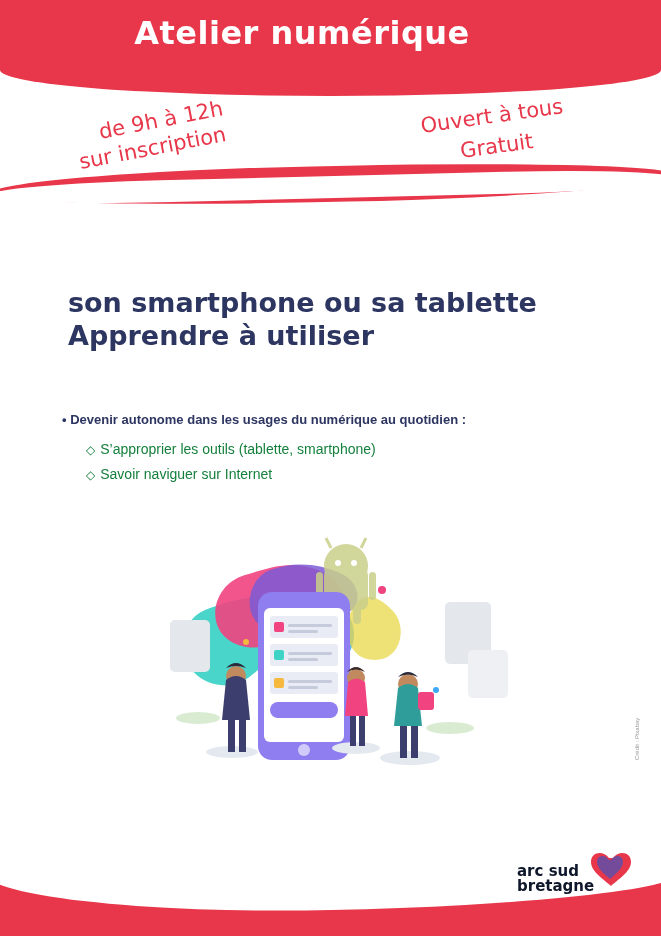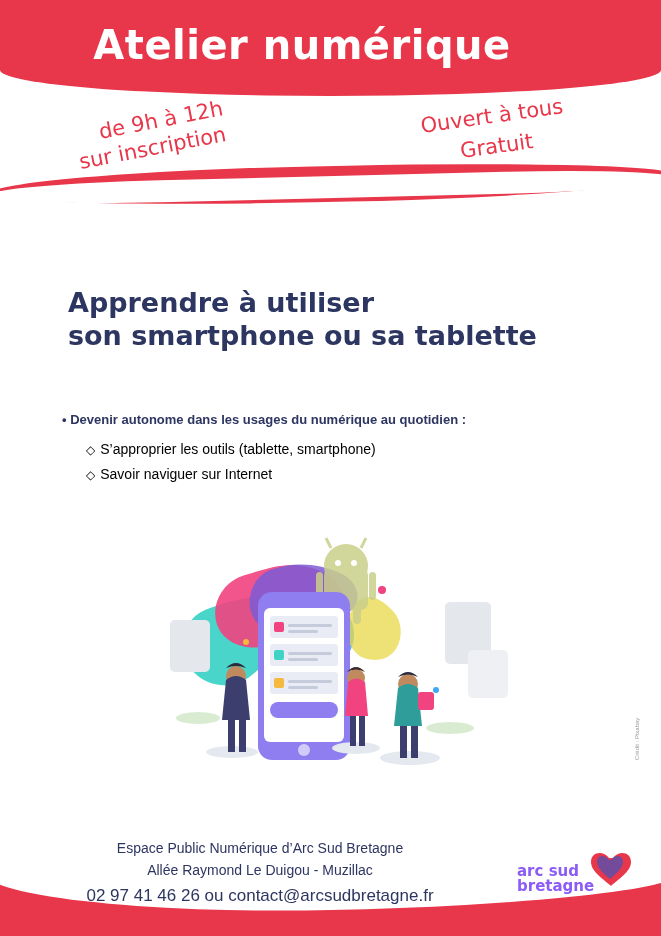--- a/index.html
+++ b/index.html
@@ -31,25 +31,24 @@
     border-bottom-left-radius: 50% 26px;
     border-bottom-right-radius: 50% 26px;
   }
   .title {
     position: absolute;
     top: 14px;
     left: 0;
     width: 604px;
     text-align: center;
     color: #ffffff;
-    font-size: 40px;
+    font-size: 32px;
     font-weight: bold;
     letter-spacing: 0.5px;
     font-family: "DejaVu Sans", sans-serif;
-    margin-top: 8px;
   }
 
   
   .wave-band {
     position: absolute;
     top: 166px;
     left: -10px;
     width: 681px;
     height: 36px;
     background: #e8374a;
@@ -131,21 +130,21 @@
     left: 62px;
     color: #2d3561;
     font-size: 13px;
     font-weight: bold;
     font-family: "Liberation Sans", sans-serif;
   }
   .sub-list {
     position: absolute;
     top: 441px;
     left: 86px;
-    color: #000000;
+    color: #15803d;
     font-size: 14px;
     font-family: "Liberation Sans", sans-serif;
   }
   .sub-item {
     margin-bottom: 9px;
     white-space: nowrap;
   }
   .diamond {
     display: inline-block;
     margin-right: 5px;
@@ -209,21 +208,21 @@
     position: absolute;
     bottom: 28px;
     right: 24px;
     width: 120px;
     height: 60px;
   }
   .logo-text {
     position: absolute;
     left: 0;
     bottom: 14px;
-    color: #8b5cf6;
+    color: #0f172a;
     font-size: 15px;
     font-weight: bold;
     line-height: 15px;
     font-family: "DejaVu Sans", sans-serif;
   }
   .logo-tag {
     position: absolute;
     left: 0;
     bottom: 2px;
     color: #e8374a;
@@ -243,22 +242,22 @@
   <div class="wave-band"></div>
   <div class="wave-white"></div>
 
   <div class="hand hand-left-1">de 9h à 12h</div>
   <div class="hand hand-left-2">sur inscription</div>
   <div class="hand hand-right-1">Ouvert à tous</div>
   <div class="hand hand-right-2">Gratuit</div>
 
 
   <div class="headline">
+    <div>son smartphone ou sa tablette</div>
     <div>Apprendre à utiliser</div>
-    <div>son smartphone ou sa tablette</div>
   </div>
 
   <div class="bullet-main">• Devenir autonome dans les usages du numérique au quotidien :</div>
   <div class="sub-list">
     <div class="sub-item">
       <span class="diamond">◇</span><span>S’approprier les outils (tablette, smartphone)</span>
     </div>
     <div class="sub-item">
       <span class="diamond">◇</span><span>Savoir naviguer sur Internet</span>
     </div>
@@ -341,25 +340,20 @@
       <circle cx="232" cy="60" r="4" fill="#f0437f"></circle>
       <circle cx="96" cy="112" r="3" fill="#f5b93d"></circle>
       <circle cx="286" cy="160" r="3" fill="#3da8f5"></circle>
     </svg>
   </div>
   <div class="credit">Crédit : Pixabay</div>
 
   <div class="bottom-band"></div>
   <div class="bottom-white"></div>
 
-  <div class="footer-text">
-    <div class="footer-line-1">Espace Public Numérique d’Arc Sud Bretagne</div>
-    <div class="footer-line-2">Allée Raymond Le Duigou - Muzillac</div>
-    <div class="footer-line-3">02 97 41 46 26 ou contact@arcsudbretagne.fr</div>
-  </div>
 
   <div class="logo">
     <svg width="120" height="60" viewBox="0 0 120 60" xmlns="http://www.w3.org/2000/svg">
       <path d="M92 10 C86 2 74 4 74 14 C74 24 88 32 94 38 C100 32 114 24 114 14 C114 4 102 2 96 10 Z" fill="#e8374a"></path>
       <path d="M92 12 C88 6 80 7 80 14 C80 21 89 27 93 31 C97 27 106 21 106 14 C106 7 98 6 94 12 Z" fill="#5f4fa8" opacity="0.85"></path>
     </svg>
     <div class="logo-text">
       <div>arc sud</div>
       <div>bretagne</div>
     </div>

